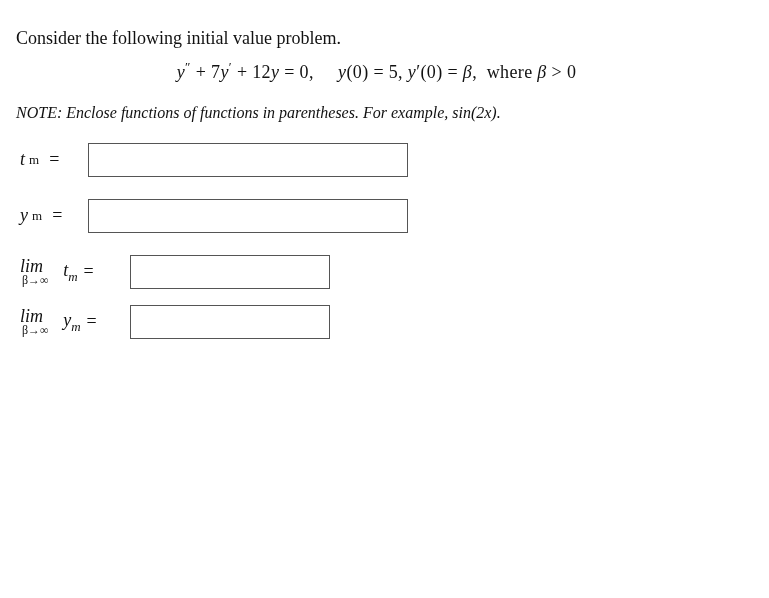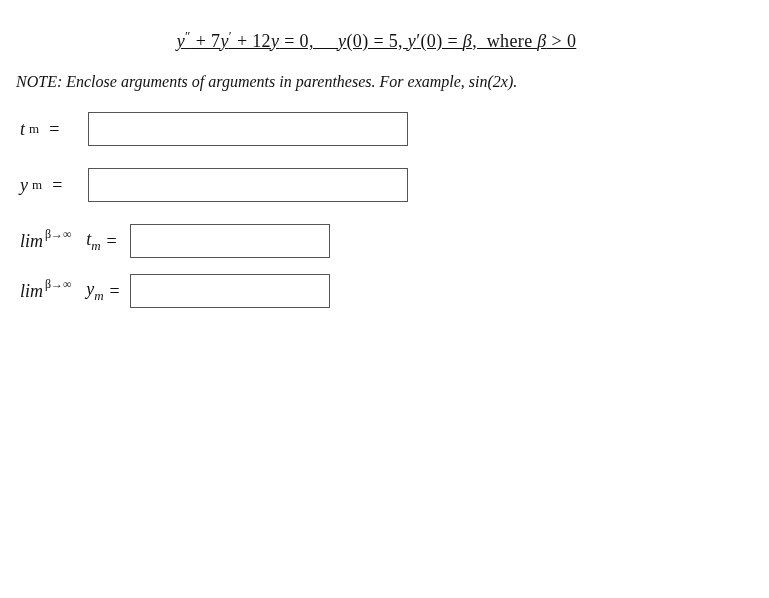--- a/index.html
+++ b/index.html
@@ -26,21 +26,20 @@
       font-size: 18px;
       line-height: 1.6;
       margin-bottom: 6px;
     }
 
     .equation-line {
       text-align: center;
       font-size: 18px;
       margin: 4px 0 10px 0;
       letter-spacing: 0.02em;
-      text-decoration: underline;
     }
 
     .determine-text {
       font-size: 18px;
       line-height: 1.55;
       margin-bottom: 8px;
     }
 
     .note-text {
       font-style: italic;
@@ -94,21 +93,21 @@
     }
 
     .limit-label {
       display: flex;
       align-items: center;
       min-width: 110px;
     }
 
     .limit-symbol {
       display: flex;
-      flex-direction: row;
+      flex-direction: column;
       align-items: flex-start;
       margin-right: 2px;
     }
 
     .lim-text {
       font-size: 18px;
       font-style: italic;
     }
 
     .lim-subscript {
@@ -144,29 +143,30 @@
     .sub { font-size: 13px; vertical-align: sub; }
     .sup { font-size: 13px; vertical-align: super; }
 
     
     .arrow { margin: 0 4px; }
   </style>
 </head>
 <body>
 
 <div class="section">
+  <div class="problem-text">Consider the following initial value problem.</div>
   <div class="equation-line">
     <span class="var">y</span><span class="sup">″</span> + 7<span class="var">y</span><span class="sup">′</span> + 12<span class="var">y</span> = 0, &nbsp;&nbsp;&nbsp;
     <span class="var">y</span>(0) = 5, <span class="var">y</span>′(0) = <span class="var">β</span>,&nbsp; where <span class="var">β</span> &gt; 0
   </div>
 </div>
 
 <div class="section">
   <div class="note-text">
-    <span>NOTE: Enclose arguments of arguments in parentheses. For example, sin(2x).</span>
+    <span>NOTE: Enclose functions of functions in parentheses. For example, sin(2x).</span>
   </div>
 </div>
 
 <div class="input-row">
   <div class="input-label">
     <span class="var">t</span>
       <span class="sub">m</span>
     <span class="equals">=</span>
   </div>
   <input type="text" class="math-input" placeholder="" style="">

